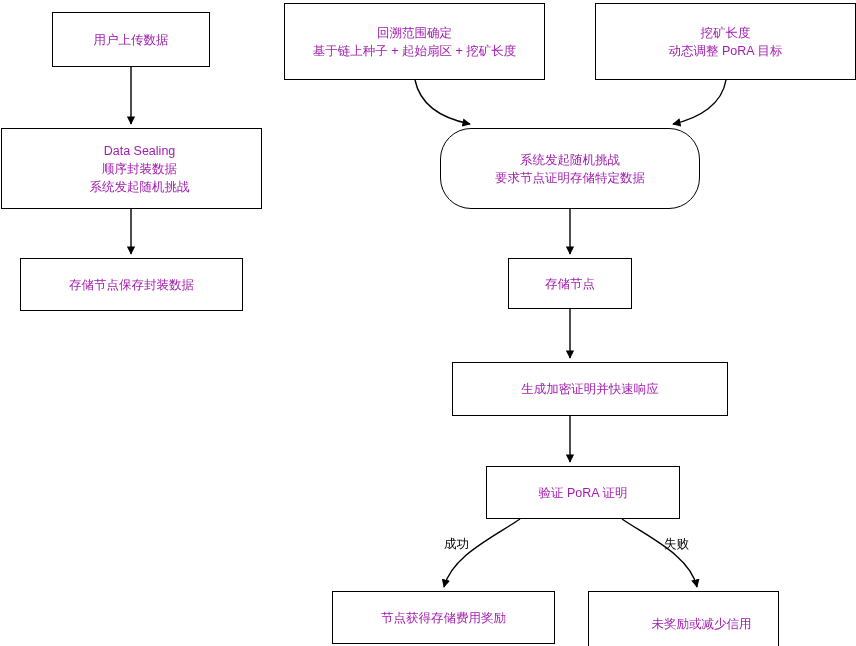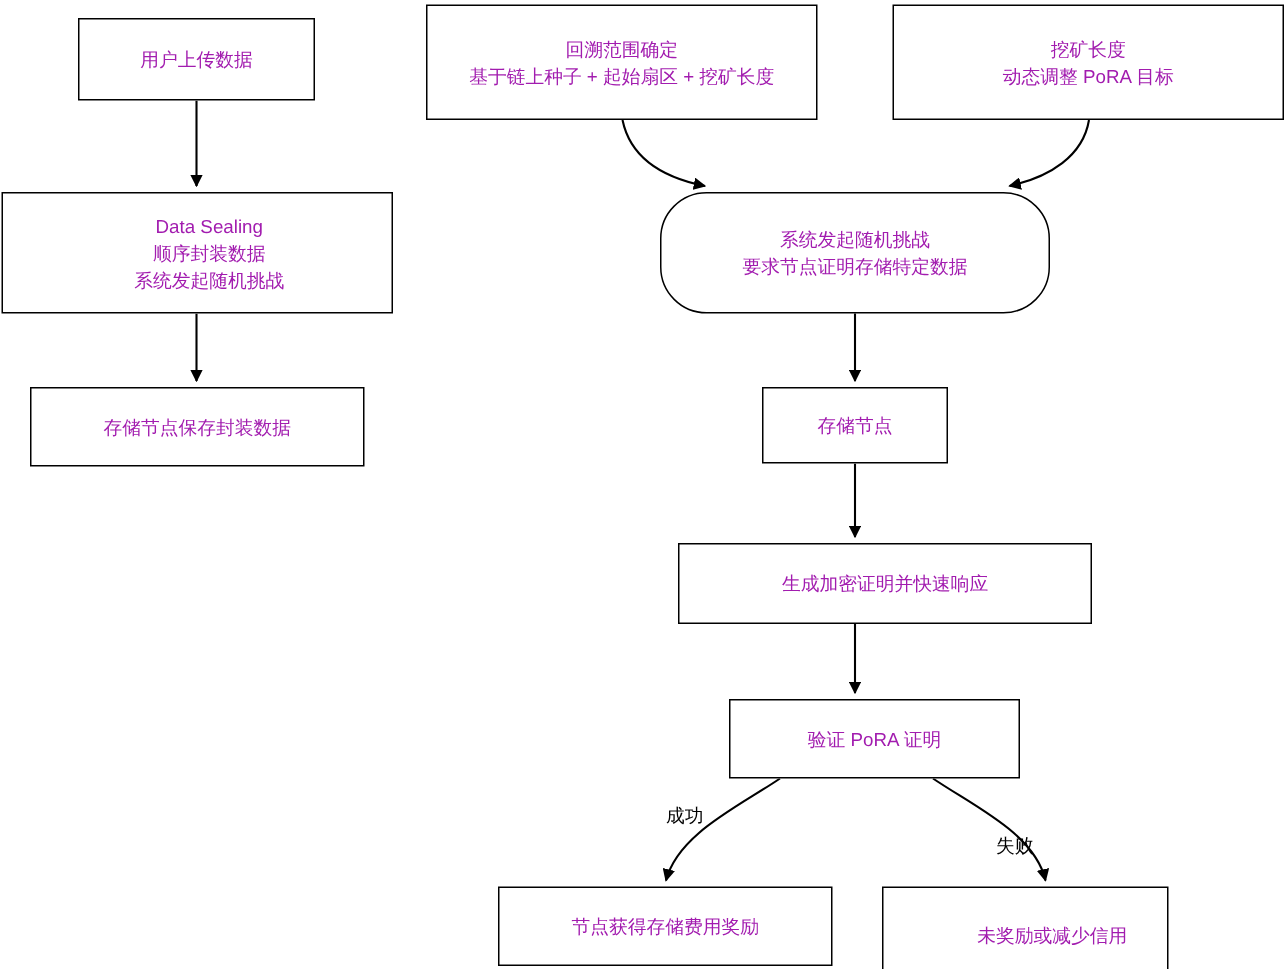--- a/index.html
+++ b/index.html
@@ -120,16 +120,16 @@
       </div>
       <div class="node" style="left: 332px; top: 591px; width: 223px; height: 53px;">
         <span class="line">节点获得存储费用奖励</span>
       </div>
       <div class="node" style="left: 588px; top: 591px; width: 191px; height: 66px; padding-left: 36px;">
         <span class="line">未奖励或减少信用</span>
       </div>
     </div>
   <div id="labels-layer">
       <div class="edge-label" style="left: 444px; top: 537px;">成功</div>
-      <div class="edge-label" style="left: 664px; top: 557px;">失败</div>
+      <div class="edge-label" style="left: 664px; top: 537px;">失败</div>
     </div>
 
 </div>
 
 </body></html>

